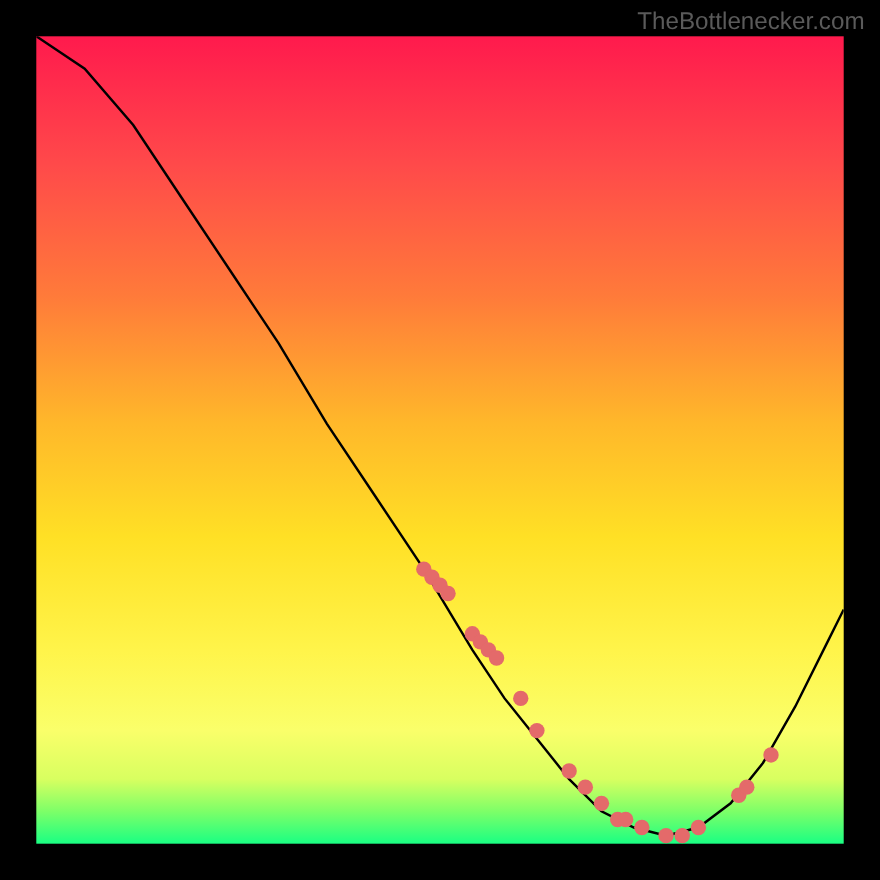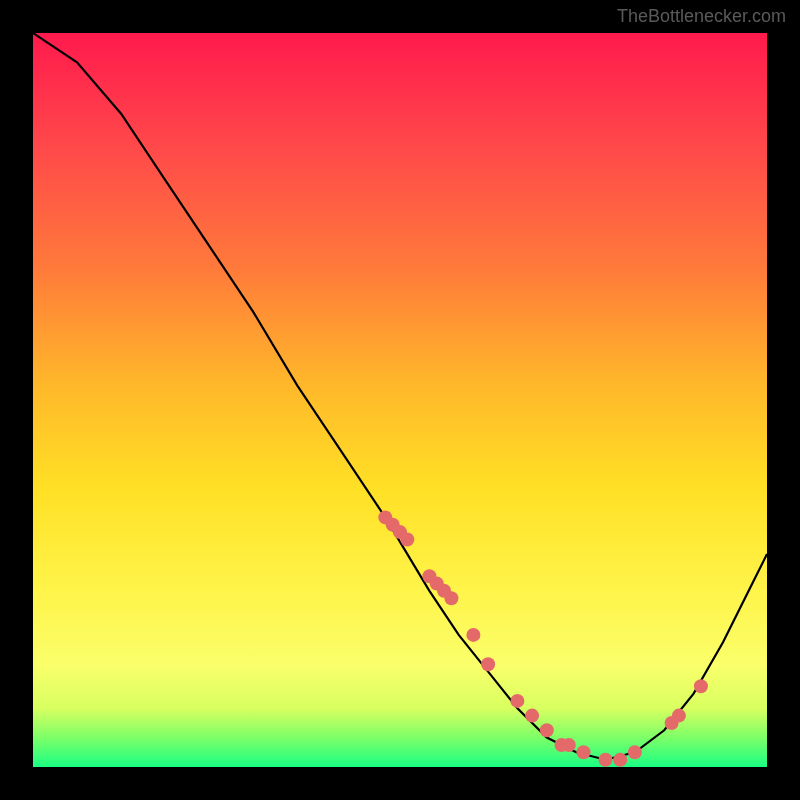--- a/index.html
+++ b/index.html
@@ -9,21 +9,21 @@
     width: 800px;
     height: 800px;
     position: relative;
     font-family: Arial, sans-serif;
   }
   .watermark {
     position: absolute;
     top: 6px;
     right: 14px;
     color: #5a5a5a;
-    font-size: 18px;
+    font-size: 22px;
     font-weight: 500;
     z-index: 10;
   }
   .plot-area {
     position: absolute;
     left: 33px;
     top: 33px;
     width: 734px;
     height: 734px;
     background: linear-gradient(to bottom,

